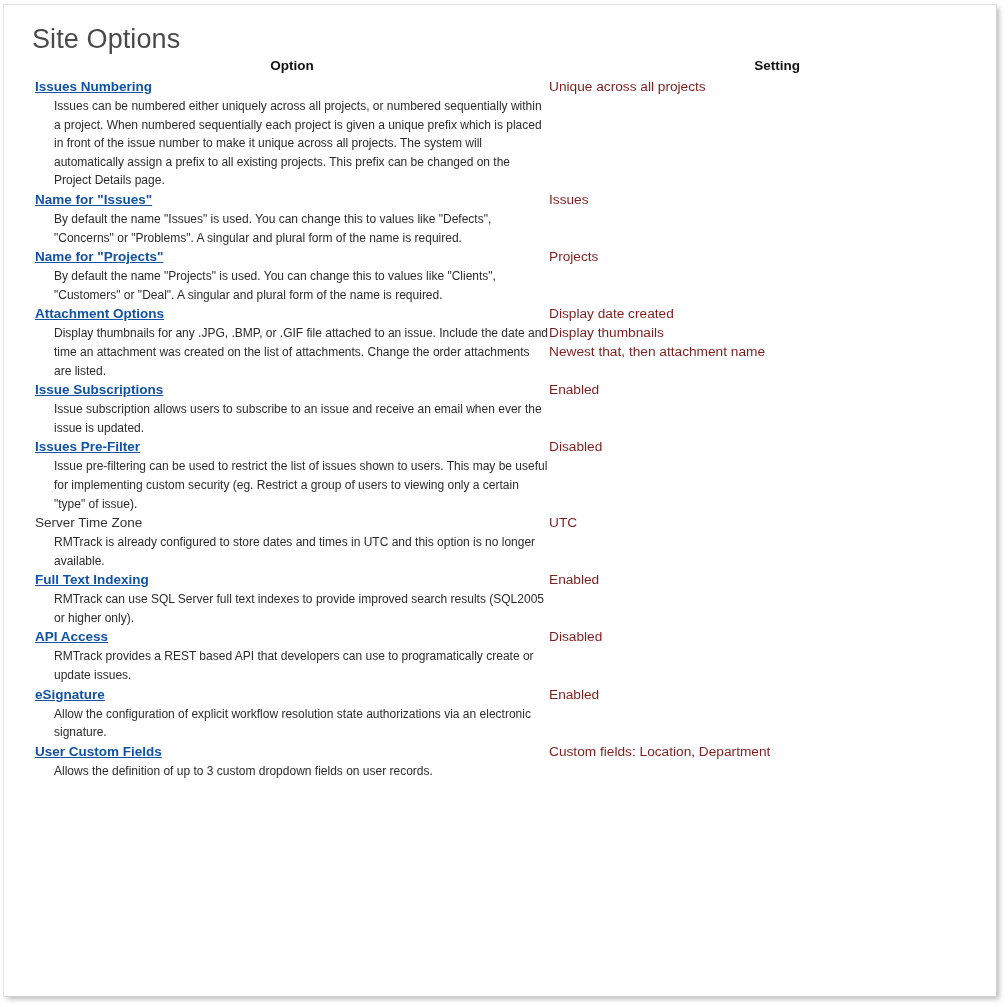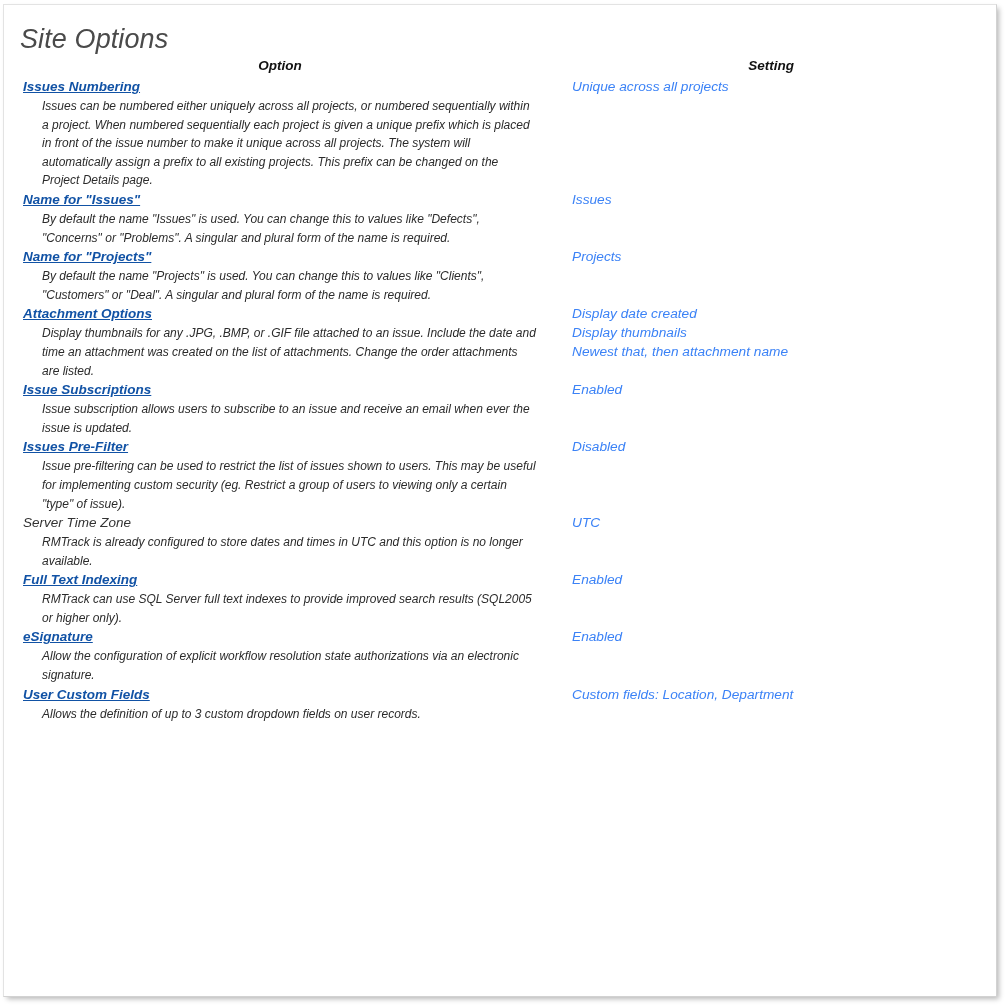--- a/index.html
+++ b/index.html
@@ -27,24 +27,23 @@
     border: 1px solid #e3e3e3;
     border-right-color: #d2d2d2;
     border-bottom-color: #d2d2d2;
     box-sizing: border-box;
     box-shadow: 3px 3px 5px -1px rgba(0,0,0,0.28);
     overflow: hidden;
   }
 
   .content {
     position: absolute;
-    left: 16px;
+    left: 28px;
     top: 18px;
     right: 8px;
-    font-style: italic;
   }
 
   .page-title {
     font-size: 27px;
     font-weight: 300;
     color: #4a4a4a;
     letter-spacing: 0.1px;
     line-height: 32px;
     margin: 0 0 2px 0;
     font-family: "Liberation Sans", sans-serif;
@@ -99,23 +98,22 @@
     font-size: 12px;
     color: #2b2b2b;
     line-height: 18.6px;
     padding-left: 22px;
     padding-top: 1px;
   }
 
   .setting-line {
     display: block;
     font-size: 13.7px;
-    color: #3b82f6;
+    color: #7f1d1d;
     line-height: 18.6px;
-    margin-left: 35px;
   }
   .setting-block { padding-top: 1px; }
 </style>
 </head>
 <body>
 
 <div class="page-frame">
   <div class="content">
 
     <h1 class="page-title">Site Options</h1>
@@ -217,20 +215,31 @@
               <span class="opt-desc">RMTrack can use SQL Server full text indexes to provide improved search results (SQL2005 or higher only).</span>
             </td>
             <td class="row-setting">
               <div class="setting-block">
                 <span class="setting-line">Enabled</span>
               </div>
             </td>
           </tr>
           <tr>
             <td class="row-option">
+              <span class="opt-name">API Access</span>
+              <span class="opt-desc">RMTrack provides a REST based API that developers can use to programatically create or update issues.</span>
+            </td>
+            <td class="row-setting">
+              <div class="setting-block">
+                <span class="setting-line">Disabled</span>
+              </div>
+            </td>
+          </tr>
+          <tr>
+            <td class="row-option">
               <span class="opt-name">eSignature</span>
               <span class="opt-desc">Allow the configuration of explicit workflow resolution state authorizations via an electronic signature.</span>
             </td>
             <td class="row-setting">
               <div class="setting-block">
                 <span class="setting-line">Enabled</span>
               </div>
             </td>
           </tr>
           <tr>

